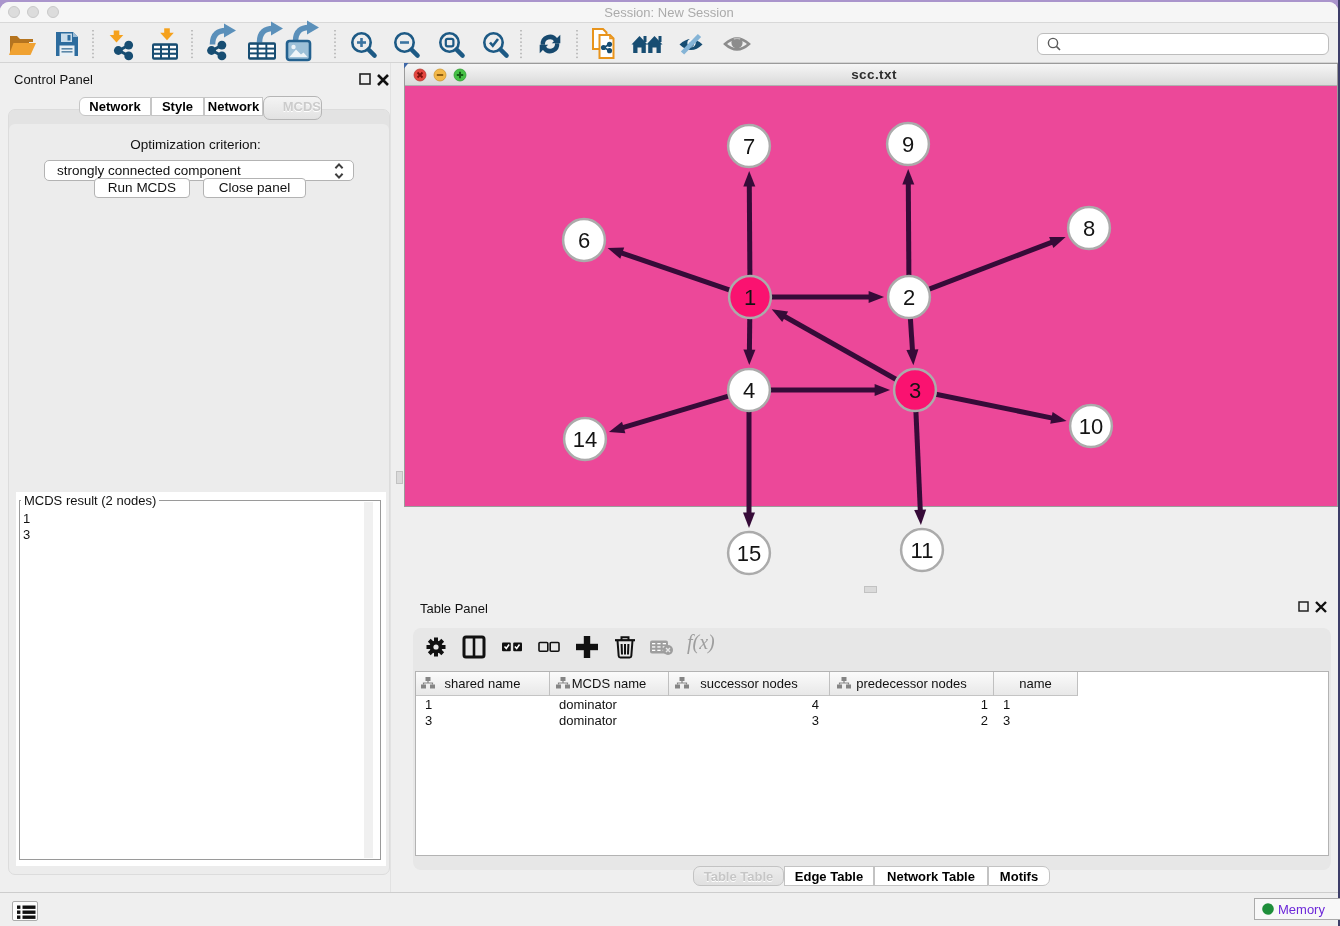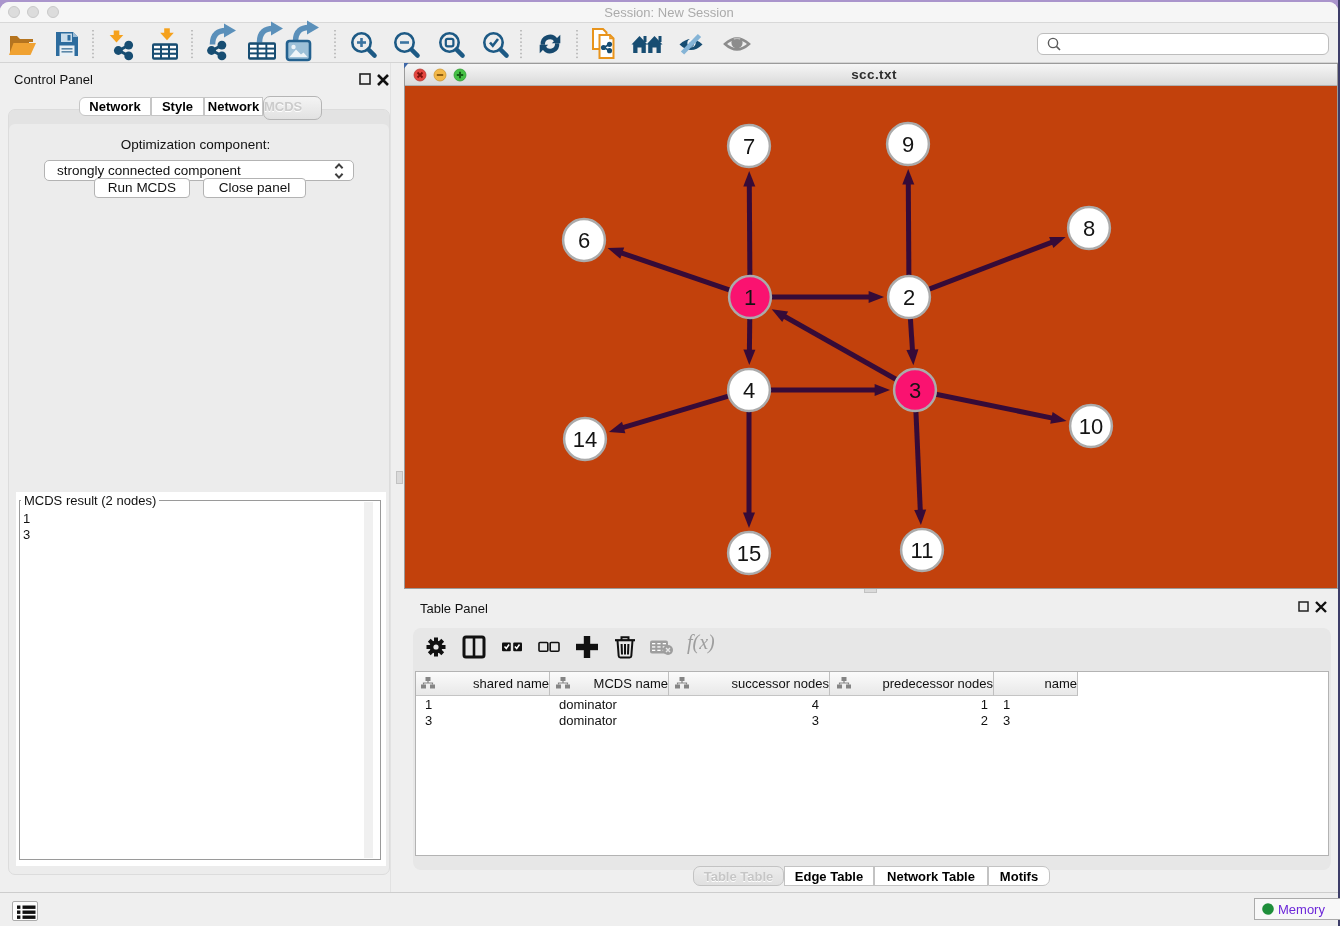--- a/index.html
+++ b/index.html
@@ -9,37 +9,37 @@
 .titlebar { left:0; top:2px; width:1338px; height:21px; background:#f6f6f6; border-radius:9px 9px 0 0; border-bottom:1px solid #d8d8d8; }
 .tl { width:12px; height:12px; border-radius:50%; background:#dcdcdc; border:1px solid #c9c9c9; top:4px; }
 .wtitle { top:3px; width:100%; text-align:center; font-size:13px; color:#ababab; }
 .toolbar { left:0; top:23px; width:1338px; height:40px; background:#eeeeee; border-bottom:1px solid #d4d4d4; }
 .searchbox { left:1037px; top:10px; width:292px; height:22px; background:#fff; border:1px solid #bdbdbd; border-radius:6px; }
 .leftpanel { left:0; top:63px; width:391px; height:829px; background:#efefef; border-right:1px solid #e2e2e2; }
 .cp-title { left:14px; top:9px; font-size:13px; color:#111; }
 .inset { left:8px; top:46px; width:382px; height:766px; background:#ececec; border:1px solid #dcdcdc; border-radius:7px; box-shadow:inset 0 14px 0 #e3e3e3; }
 .tabs { left:79px; top:34px; height:19px; }
 .tab { position:absolute; top:0; height:19px; background:#fff; border:1px solid #c6c6c6; font-size:13px; font-weight:bold; color:#000; text-align:center; line-height:18px; }
-.tabsel { position:absolute; top:-1px; height:24px; background:linear-gradient(#f4f4f4,#e2e2e2); border:1px solid #b5b5b5; border-radius:7px; font-size:13px; font-weight:bold; color:#cbcbcb; text-shadow:0 1px 0 #fff; text-align:left; line-height:19px; }
+.tabsel { position:absolute; top:-1px; height:24px; background:linear-gradient(#f4f4f4,#e2e2e2); border:1px solid #b5b5b5; border-radius:7px; font-size:13px; font-weight:bold; color:#cbcbcb; text-shadow:0 1px 0 #fff; text-align:right; line-height:19px; }
 .optlabel { left:0; top:74px; width:391px; text-align:center; font-size:13.5px; color:#111; }
 .combo { left:44px; top:97px; width:310px; height:21px; background:#fff; border:1px solid #b3b3b3; border-radius:5px; font-size:13.5px; color:#111; line-height:19px; padding-left:12px; }
 .btn { position:absolute; top:115px; height:20px; background:#fff; border:1px solid #b3b3b3; border-radius:4px; font-size:13.5px; color:#111; text-align:center; line-height:18px; }
 .mcdsbox { left:16px; top:429px; width:370px; height:374px; background:#fff; }
 .mcdsborder { left:3px; top:8px; width:362px; height:360px; border:1px solid #9a9a9a; }
 .mcdslabel { left:5px; top:1px; background:#fff; padding:0 3px; font-size:13px; color:#111; }
 .mcdstext { left:7px; top:19px; font-size:13px; color:#111; line-height:16px; }
 .mcdsscroll { left:348px; top:10px; width:9px; height:356px; background:#f0f0f0; }
-.netwin { left:404px; top:63px; width:934px; height:526px; background:#c2410c; border:1px solid #9b9b9b; }
+.netwin { left:404px; top:63px; width:934px; height:444px; background:#ec4899; border:1px solid #9b9b9b; }
 .nettitle { left:0; top:0; width:932px; height:22px; background:linear-gradient(#f6f6f6,#dadada); border-bottom:1px solid #b0b0b0; }
 .nt-text { top:3px; width:100%; text-align:center; font-size:13.5px; color:#2e2e2e; font-weight:bold; letter-spacing:0.4px; padding-left:6px; }
 .tpanel { left:404px; top:594px; width:934px; height:298px; background:#efefef; }
 .tp-inset { left:9px; top:34px; width:918px; height:242px; background:#e7e7e7; border-radius:8px; }
 .tp-table { left:11px; top:77px; width:914px; height:185px; background:#fff; border:1px solid #b3b3b3; }
 .thead { left:0; top:0; width:662px; height:24px; background:linear-gradient(#fbfbfb,#e8e8e8); border-bottom:1px solid #c4c4c4; }
-.th { position:absolute; top:0; height:24px; border-right:1px solid #c0c0c0; font-size:13px; color:#111; text-align:right; line-height:24px; }
+.th { position:absolute; top:0; height:24px; border-right:1px solid #c0c0c0; font-size:13px; color:#111; text-align:center; line-height:24px; }
 .trow { position:absolute; font-size:13px; color:#111; height:16px; line-height:16px; }
 .bottabs { left:289px; top:272px; height:20px; }
 .btab { position:absolute; top:0; height:20px; background:#fff; border:1px solid #c3c3c3; font-size:13px; font-weight:bold; color:#000; text-align:center; line-height:19px; }
 .btabsel { position:absolute; top:0; height:20px; background:linear-gradient(#ececec,#e0e0e0); border:1px solid #c3c3c3; border-radius:7px; font-size:13px; font-weight:bold; color:#c6c6c6; text-shadow:0 1px 0 #fff; text-align:center; line-height:19px; }
 .statusbar { left:0; top:892px; width:1338px; height:34px; background:#efefef; border-top:1px solid #cdcdcd; }
 .listbtn { left:12px; top:8px; width:26px; height:20px; background:#fdfdfd; border:1px solid #ababab; border-radius:2px; }
 .membtn { left:1254px; top:5px; width:93px; height:22px; background:#f8f8f8; border:1px solid #ababab; font-size:13px; color:#6d28d9; }
 .fx { font-family:"Liberation Serif",serif; font-style:italic; color:#9e9e9e; font-size:20px; }
 </style></head>
 <body>
@@ -207,21 +207,21 @@
     <rect x="360" y="11" width="10" height="10" fill="none" stroke="#222" stroke-width="1.6"></rect>
     <path d="M378 12 L388 22 M388 12 L378 22" stroke="#111" stroke-width="2.6"></path>
   </svg>
   <div class="abs inset"></div>
   <div class="abs tabs">
     <div class="tab" style="left:0;width:72px;border-radius:6px 0 0 6px">Network</div>
     <div class="tab" style="left:72px;width:53px">Style</div>
     <div class="tab" style="left:125px;width:59px">Network</div>
     <div class="tabsel" style="left:184px;width:59px">MCDS</div>
   </div>
-  <div class="abs optlabel">Optimization component:</div>
+  <div class="abs optlabel">Optimization criterion:</div>
   <div class="abs combo">strongly connected component
     <svg width="14" height="18" style="position:absolute;right:7px;top:1px">
       <path d="M3.4 6.2 L7 2.4 L10.6 6.2" fill="none" stroke="#3f3f3f" stroke-width="2"></path>
       <path d="M3.4 11.8 L7 15.6 L10.6 11.8" fill="none" stroke="#3f3f3f" stroke-width="2"></path>
     </svg>
   </div>
   <div class="btn" style="left:94px;width:96px">Run MCDS</div>
   <div class="btn" style="left:203px;width:103px">Close panel</div>
   <div class="abs mcdsbox">
     <div class="abs mcdsborder"></div>

